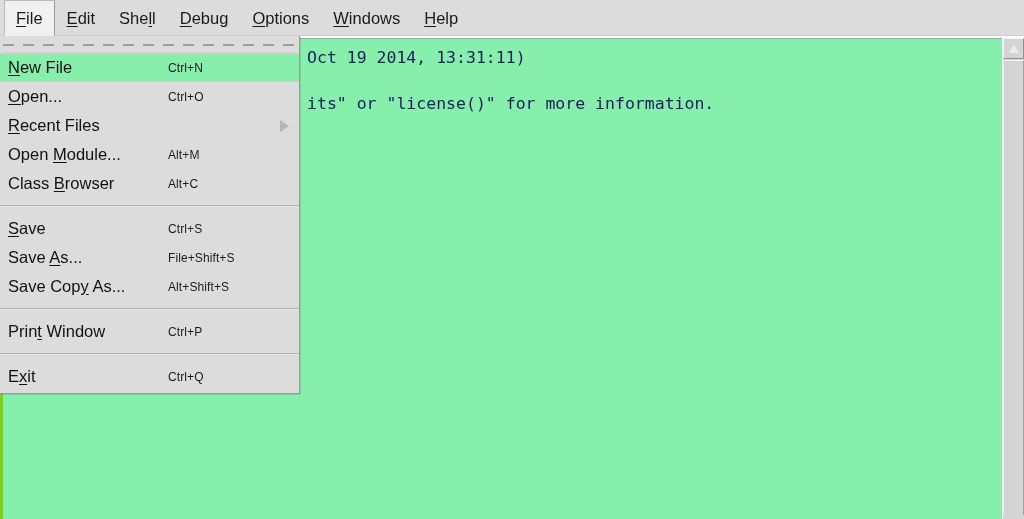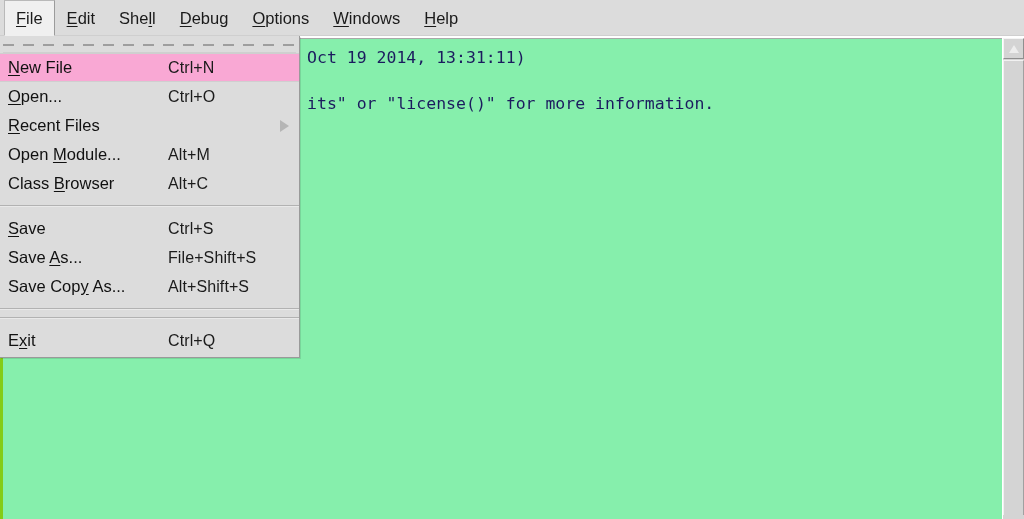--- a/index.html
+++ b/index.html
@@ -170,31 +170,31 @@
     height: 29px;
     padding: 0 10px 0 8px;
     font-size: 16.5px;
     color: #111111;
     cursor: default;
     user-select: none;
     white-space: nowrap;
     box-sizing: border-box;
   }
   .menu-item.hover {
-    background: #f9a8d4;
+    background: #86efac;
     border-top: 1px solid #cfcfcf;
     border-bottom: 1px solid #cfcfcf;
   }
   .mi-label { flex: 0 0 auto; }
   .mi-accel {
     position: absolute;
     left: 168px;
     top: 50%;
     transform: translateY(-50%);
-    font-size: 16px;
+    font-size: 12px;
     color: #1b1b1b;
     letter-spacing: 0.1px;
   }
   .mi-arrow {
     position: absolute;
     right: 10px;
     top: 50%;
     transform: translateY(-50%);
     width: 0; height: 0;
     border-top: 6px solid transparent;
@@ -295,20 +295,24 @@
       <span class="mi-label">Save <span class="mn">A</span>s...</span>
       <span class="mi-accel">File+Shift+S</span>
     </div>
     <div class="menu-item">
       <span class="mi-label">Save Cop<span class="mn">y</span> As...</span>
       <span class="mi-accel">Alt+Shift+S</span>
     </div>
 
     <div class="menu-sep"></div>
 
+    <div class="menu-item">
+      <span class="mi-label">Prin<span class="mn">t</span> Window</span>
+      <span class="mi-accel">Ctrl+P</span>
+    </div>
 
     <div class="menu-sep"></div>
 
     <div class="menu-item">
       <span class="mi-label">E<span class="mn">x</span>it</span>
       <span class="mi-accel">Ctrl+Q</span>
     </div>
 
   </div>
 

